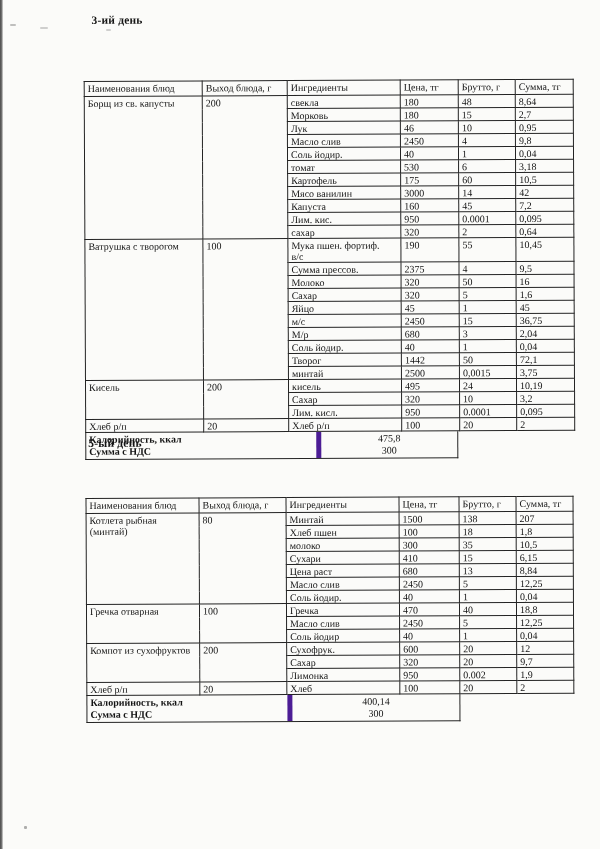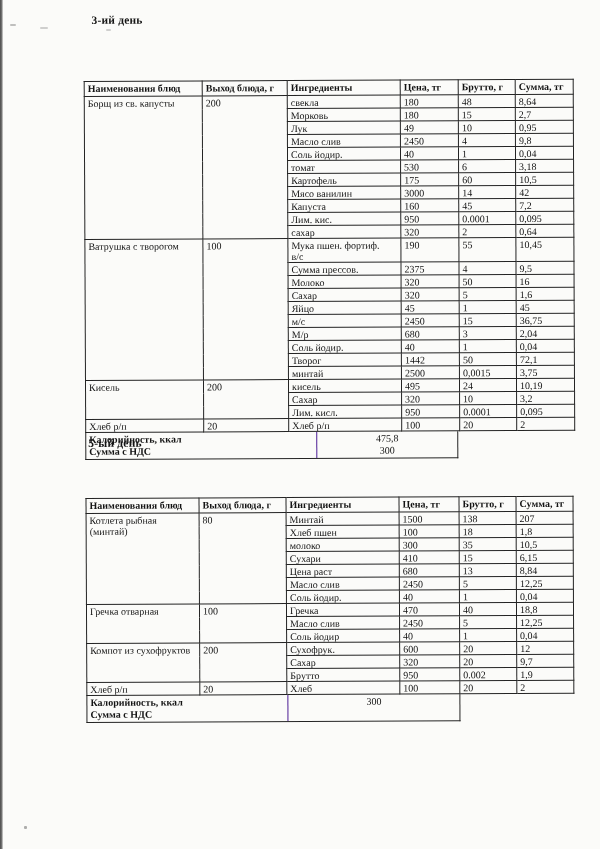--- a/index.html
+++ b/index.html
@@ -31,27 +31,27 @@
 
   table.menu { border-collapse:collapse; table-layout:fixed; }
   .menu th, .menu td {
     border:1px solid #242424;
     font-size:10px; line-height:11px;
     padding:1px 1px 0 3px;
     vertical-align:top; text-align:left;
     overflow:hidden; white-space:pre-line;
     font-family:"Liberation Serif", serif;
   }
-  .menu th { font-weight:bold; height:13px; line-height:12px; }
+  .menu th { font-weight:normal; height:13px; line-height:12px; }
   .menu td { height:11px; }
   .menu td[data-name="dish-name-cell"], .menu td[data-name="dish-output-cell"] { vertical-align:top; }
 
   .summary { display:flex; border:1px solid #242424; border-top:none; }
   .summary .sum-labels { font-weight:bold; font-size:10px; line-height:12px; padding:1px 4px 1px 3px; box-sizing:border-box; }
-  .summary .sum-values { border-left:1px solid #4c1d95; flex:1; text-align:center; font-size:10px; line-height:12px; padding:1px 0; }
+  .summary .sum-values { border-left:5px solid #4c1d95; flex:1; text-align:center; font-size:10px; line-height:12px; padding:1px 0; }
   .sum3 { width:371px; } .sum3 .sum-labels { width:230px; }
   .sum4 { width:372px; } .sum4 .sum-labels { width:200px; }
 </style>
 </head>
 <body>
 
 <div class="page" data-name="scanned-page">
   <div class="scan-edge-left" data-name="scan-edge-artifact"></div>
   <div class="speck s1" data-name="scan-speck"></div>
   <div class="speck s2" data-name="scan-speck"></div>
@@ -92,21 +92,21 @@
               <td data-name="sum-cell">8,64</td>
             </tr>
             <tr data-name="ingredient-row">
               <td data-name="ingredient-cell">Морковь</td>
               <td data-name="price-cell">180</td>
               <td data-name="brutto-cell">15</td>
               <td data-name="sum-cell">2,7</td>
             </tr>
             <tr data-name="ingredient-row">
               <td data-name="ingredient-cell">Лук</td>
-              <td data-name="price-cell">49</td>
+              <td data-name="price-cell">46</td>
               <td data-name="brutto-cell">10</td>
               <td data-name="sum-cell">0,95</td>
             </tr>
             <tr data-name="ingredient-row">
               <td data-name="ingredient-cell">Масло слив</td>
               <td data-name="price-cell">2450</td>
               <td data-name="brutto-cell">4</td>
               <td data-name="sum-cell">9,8</td>
             </tr>
             <tr data-name="ingredient-row">
@@ -352,40 +352,41 @@
               <td data-name="brutto-cell">20</td>
               <td data-name="sum-cell">12</td>
             </tr>
             <tr data-name="ingredient-row">
               <td data-name="ingredient-cell">Сахар</td>
               <td data-name="price-cell">320</td>
               <td data-name="brutto-cell">20</td>
               <td data-name="sum-cell">9,7</td>
             </tr>
             <tr data-name="ingredient-row">
-              <td data-name="ingredient-cell">Брутто</td>
+              <td data-name="ingredient-cell">Лимонка</td>
               <td data-name="price-cell">950</td>
               <td data-name="brutto-cell">0.002</td>
               <td data-name="sum-cell">1,9</td>
             </tr>
             <tr data-name="ingredient-row">
               <td data-name="dish-name-cell">Хлеб р/п</td>
               <td data-name="dish-output-cell">20</td>
               <td data-name="ingredient-cell">Хлеб</td>
               <td data-name="price-cell">100</td>
               <td data-name="brutto-cell">20</td>
               <td data-name="sum-cell">2</td>
             </tr>
           </tbody>
       </table>
       <div class="summary sum4" data-name="day4-summary">
         <div class="sum-labels" data-name="summary-labels">
           <div data-name="calories-label">Калорийность, ккал</div>
           <div data-name="vat-sum-label">Сумма с НДС</div>
         </div>
         <div class="sum-values" data-name="summary-values">
+          <div data-name="calories-value">400,14</div>
           <div data-name="vat-sum-value">300</div>
         </div>
       </div>
     </div>
 
   </div>
 </div>
 
 </body></html>

